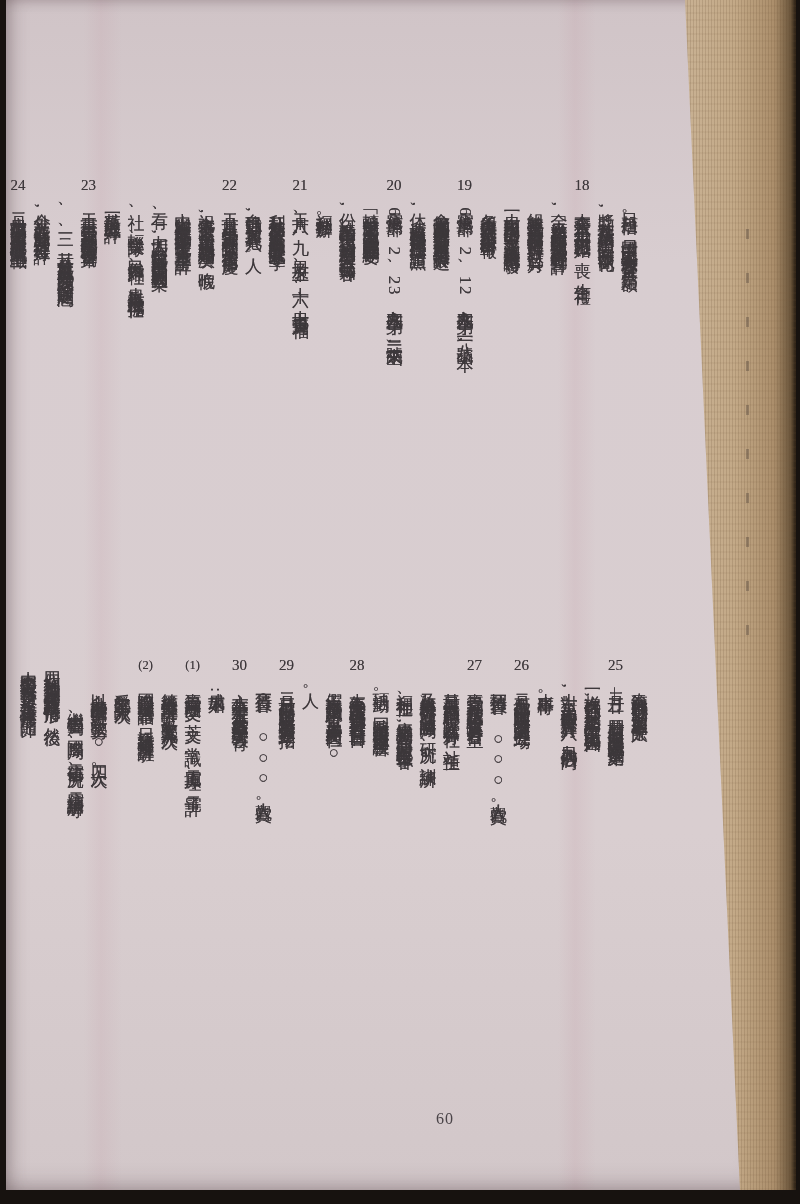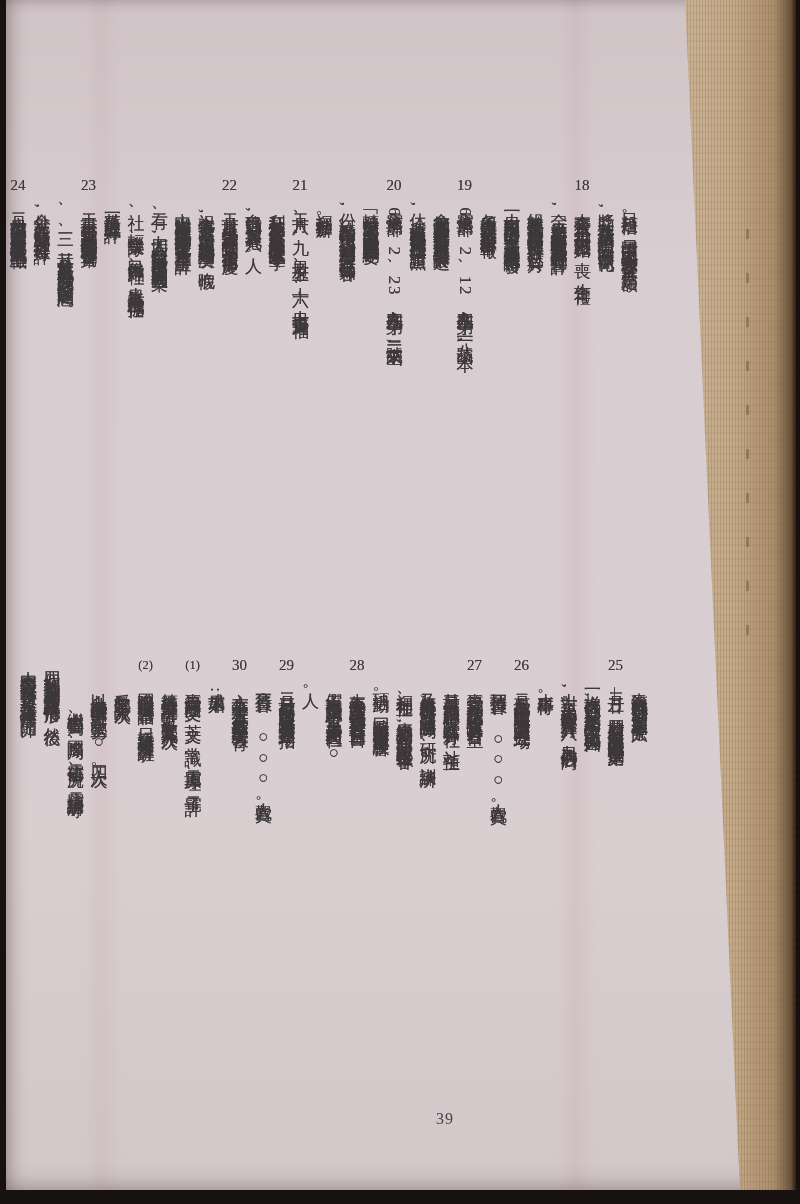--- a/index.html
+++ b/index.html
@@ -101,14 +101,14 @@
       <div class="col"><span>成果如下:</span></div>
       <div class="col has-num"><span class="num small">(1)</span><span>臺管局辦理國文、英文、常識、電工原理、電子計</span></div>
       <div class="col"><span>算機等進修班計三十一班,受敎勞工九八二人次。</span></div>
       <div class="col has-num"><span class="num small">(2)</span><span>國際局辦理英語會話、日語會話等進修班計三班,</span></div>
       <div class="col"><span>受敎勞工計六十人次。</span></div>
       <div class="col"><span>以上共計辦理三十四班,受敎勞工一、○四二人次。</span></div>
       <div class="col ind"><span>繼由臺管局、國際局、電信研究所、電信訓練所等</span></div>
       <div class="col tall"><span>四個福利社負責人分別報告各該社業務執行情形。然後</span></div>
       <div class="col tall"><span>由本會勞工敎育推行委員會,報告該會工作情形,隨卽</span></div>
     </div>
-  <div class="page-num">39</div>
+  <div class="page-num">60</div>
 </div>
 
 </body></html>

